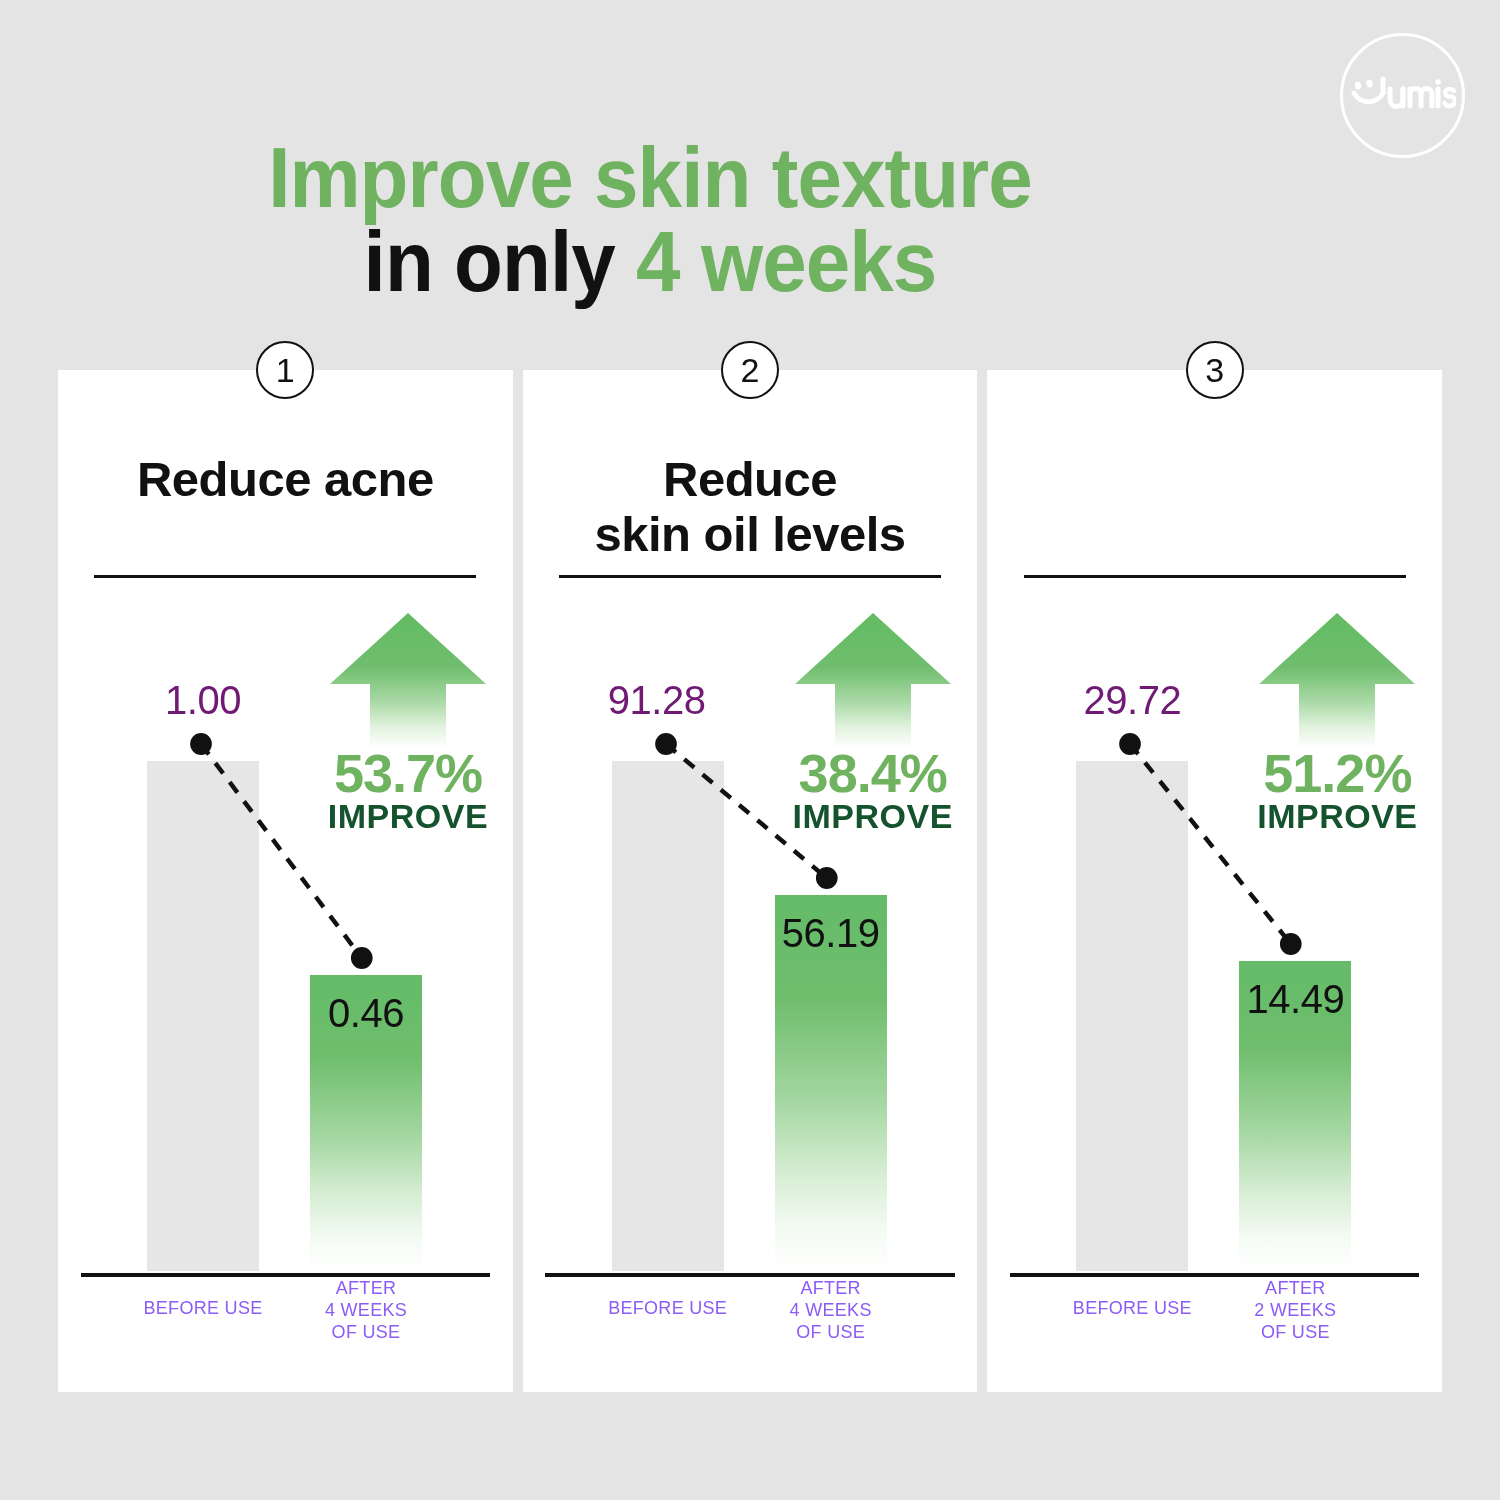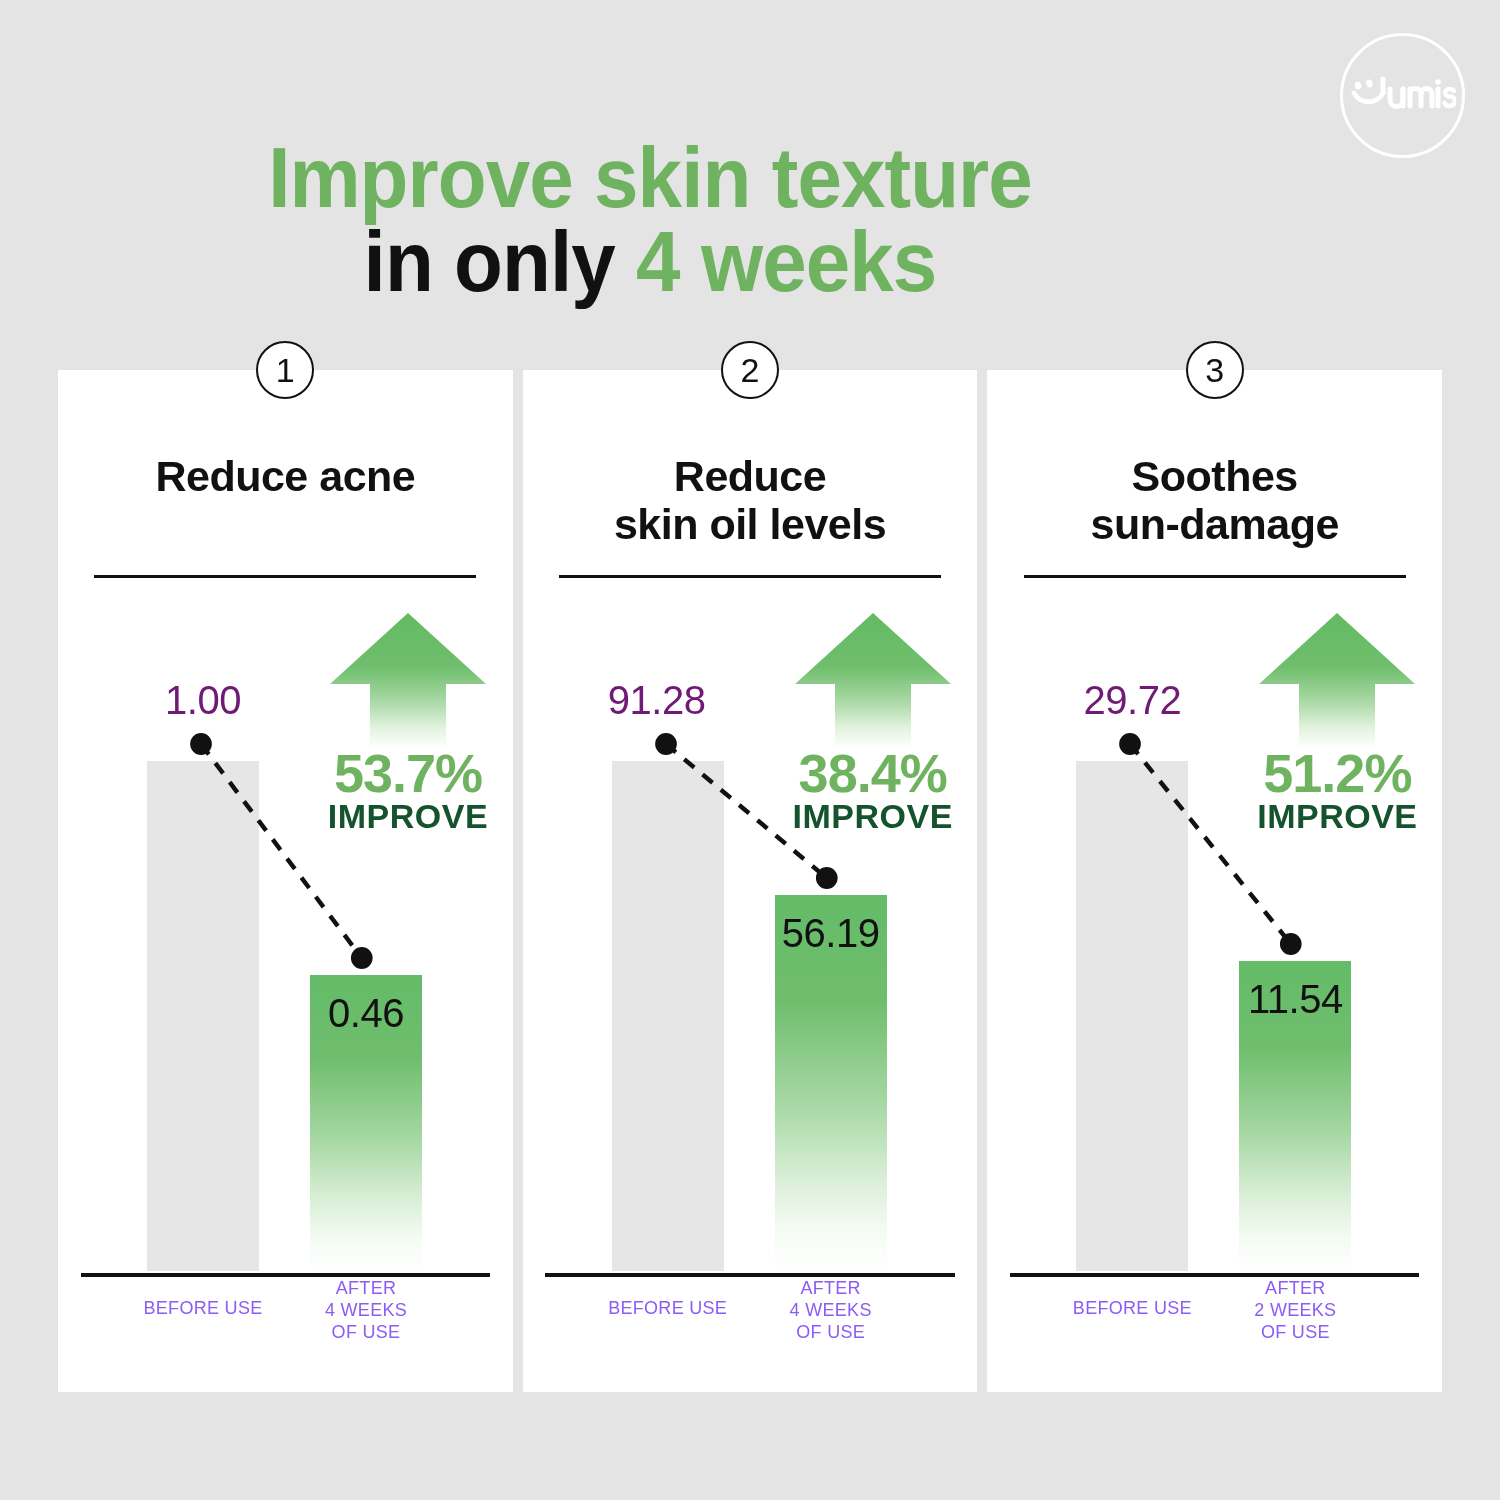--- a/index.html
+++ b/index.html
@@ -61,21 +61,21 @@
     border:2.5px solid #111111; border-radius:50%;
     background:#ffffff;
     display:flex; align-items:center; justify-content:center;
     font-size:34px; color:#111111; font-weight:400;
     line-height:1;
   }
 
   .panel-title {
     position:absolute; top:82px; left:0; width:100%;
     text-align:center;
-    font-size:43px; font-weight:bold; color:#111111;
+    font-size:49px; font-weight:bold; color:#111111;
     line-height:1.12;
     letter-spacing:-0.5px;
     white-space:pre-line;
   }
 
   .title-rule {
     position:absolute; left:8%; width:84%;
     border-top:3px solid #111111;
   }
   .panel.t1 .title-rule { top:205px; }
@@ -259,22 +259,20 @@
 
     <div class="baseline"></div>
     <div class="axis-label" style="left:69px; top:928px; width:152px;">BEFORE USE</div>
     <div class="axis-label" style="left:232px; top:908px; width:152px;">AFTER
 4 WEEKS
 OF USE</div>
   </div>
 
   <div class="panel t3">
     <div class="badge">3</div>
-    <div class="panel-title">Soothes
-sun-damage</div>
     <div class="title-rule"></div>
 
     <div class="improve" style="left:250px; top:238px; width:200px;">
       <svg class="arrow" width="160" height="142" viewBox="0 0 160 142">
         <defs>
           <linearGradient id="agrad3" x1="0" y1="0" x2="0" y2="1">
             <stop offset="0%" stop-color="#63bb63"></stop>
             <stop offset="40%" stop-color="#6fbe6d"></stop>
             <stop offset="65%" stop-color="#a8d8a4"></stop>
             <stop offset="85%" stop-color="#e2f3df"></stop>
@@ -284,21 +282,21 @@
         <path d="M80 5 L158 76 L118 76 L118 140 L42 140 L42 76 L2 76 Z" fill="url(#agrad3)"></path>
       </svg>
       <span class="pct">51.2%</span>
       <span class="imp">IMPROVE</span>
     </div>
 
     <div class="bar before" style="left:89px; width:112px; height:510px;"></div>
     <div class="bar after" style="left:252px; width:112px; height:310px;"></div>
 
     <div class="bar-val-out" style="left:69px; top:308px; width:152px;">29.72</div>
-    <div class="bar-val-in" style="left:232px; top:607px; width:152px;">11.54</div>
+    <div class="bar-val-in" style="left:232px; top:607px; width:152px;">14.49</div>
 
     <svg class="connector" viewBox="0 0 461 1022" preserveAspectRatio="none">
       <line x1="145" y1="374" x2="308" y2="574" stroke="#111111" stroke-width="4.5" stroke-dasharray="13 11"></line>
       <circle cx="145" cy="374" r="11" fill="#111111"></circle>
       <circle cx="308" cy="574" r="11" fill="#111111"></circle>
     </svg>
 
     <div class="baseline"></div>
     <div class="axis-label" style="left:69px; top:928px; width:152px;">BEFORE USE</div>
     <div class="axis-label" style="left:232px; top:908px; width:152px;">AFTER

